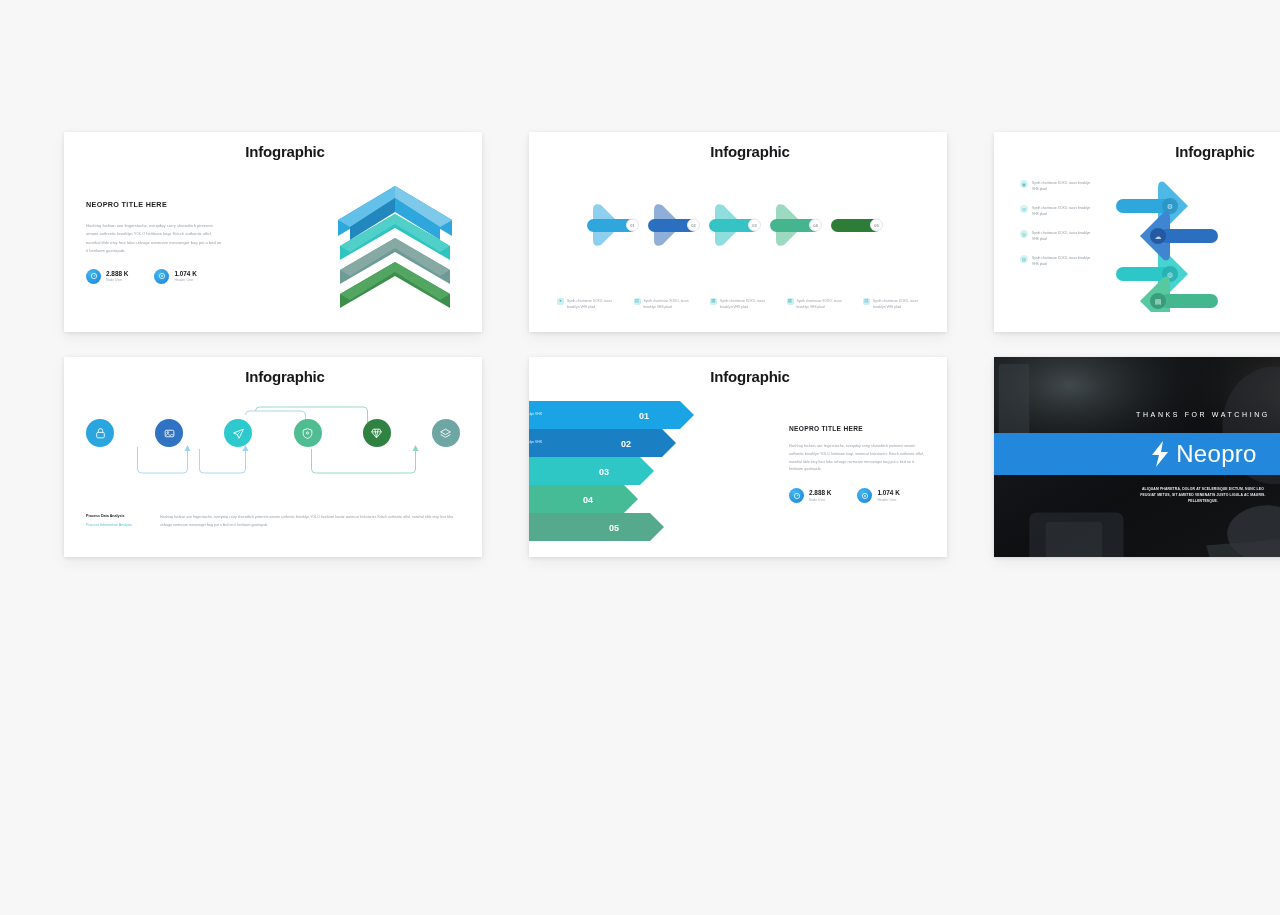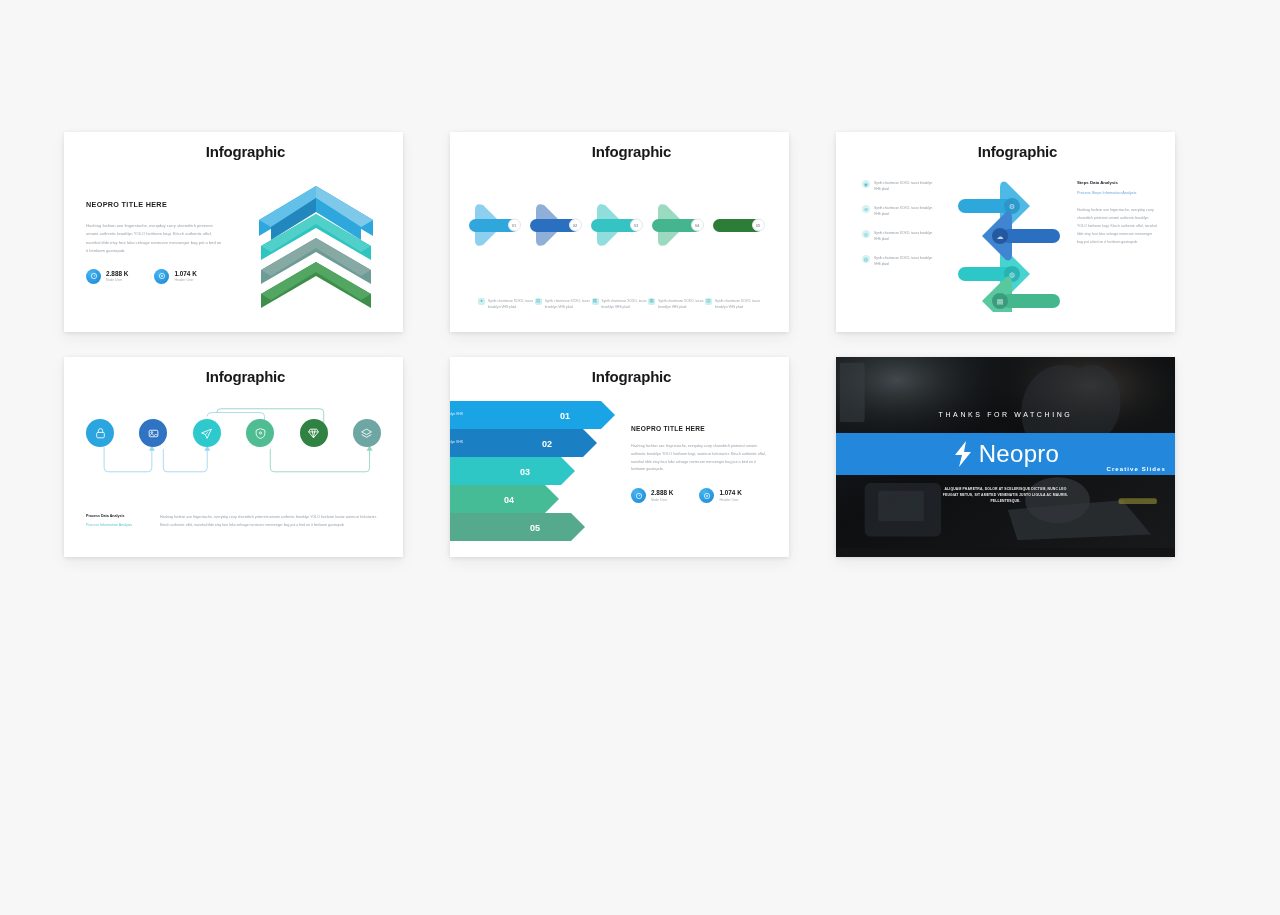--- a/index.html
+++ b/index.html
@@ -12,21 +12,21 @@
   .deck {
     position: absolute;
     left: 64px; top: 132px;
     width: 1160px;
   }
   .row { display: flex; gap: 47px; }
   .row + .row { margin-top: 25px; }
 
   .slide {
     position: relative;
-    width: 339px; height: 200px;
+    width: 418px; height: 200px;
     background: #ffffff;
     box-shadow: 0 1px 4px rgba(0,0,0,0.10), 0 6px 14px rgba(0,0,0,0.05);
     overflow: hidden;
     flex: 0 0 auto;
     padding-left: 24px;
   }
   .slide-title {
     text-align: center;
     font-size: 15px;
     font-weight: bold;

